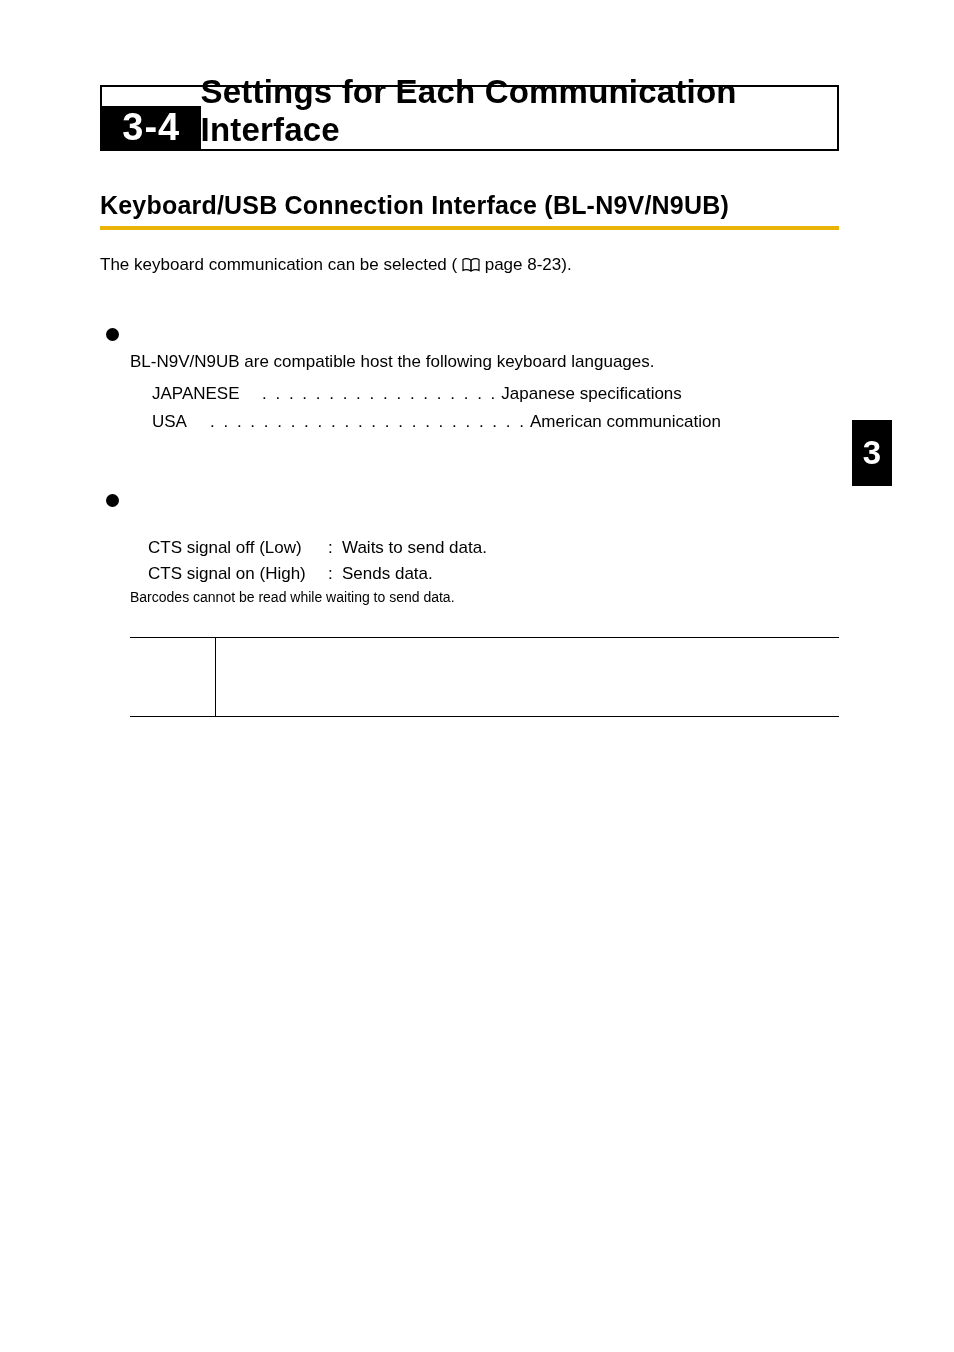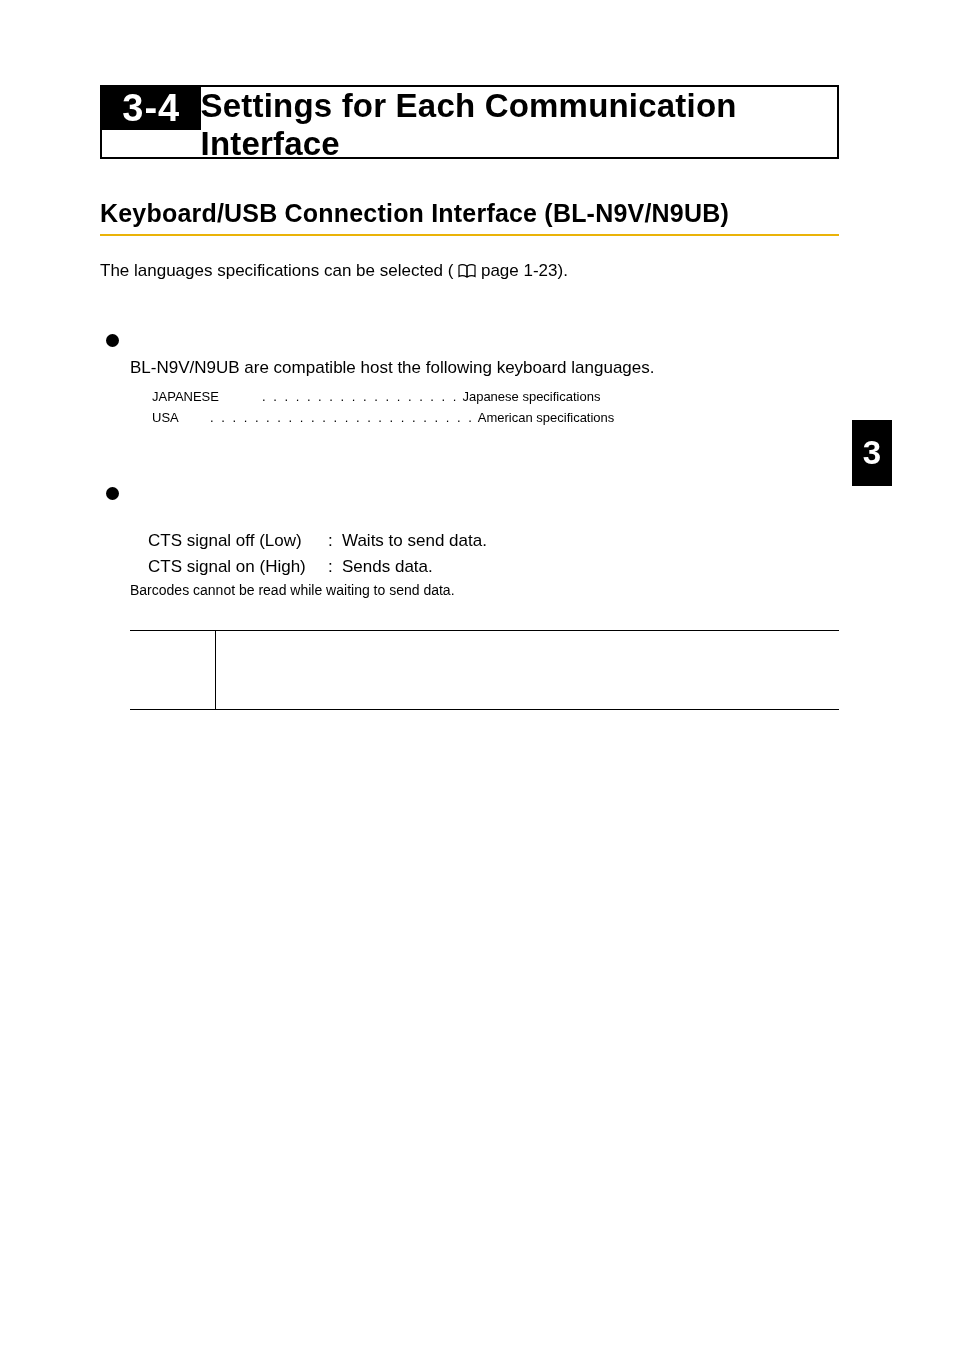--- a/index.html
+++ b/index.html
@@ -14,22 +14,22 @@
   .page {
     position: relative;
     width: 100%;
     height: 100%;
     padding: 85px 115px 0 100px;
   }
   
   .headline-box {
     border: 2px solid #000;
     display: flex;
-    align-items: flex-start;
-    height: 74px;
+    align-items: flex-end;
+    height: 66px;
     margin-bottom: 40px;
   }
   .headline-num {
     background: #000;
     color: #fff;
     font-size: 38px;
     font-weight: 700;
     display: flex;
     align-items: center;
     justify-content: center;
@@ -40,21 +40,21 @@
     font-size: 33px;
     font-weight: 700;
     display: flex;
     align-items: center;
     letter-spacing: 0.2px;
   }
   
   .section-heading {
     font-size: 25px;
     font-weight: 700;
-    border-bottom: 2px solid #eab308;
+    border-bottom: 4px solid #eab308;
     padding-bottom: 6px;
     letter-spacing: 0.2px;
     margin-top: 32px;
   }
   .section-lead {
     font-size: 17px;
     line-height: 1.55;
     margin-top: 22px;
   }
   .book-icon {
@@ -75,21 +75,21 @@
     margin-bottom: 4px;
   }
   .bullet-body {
     font-size: 17px;
     line-height: 1.55;
     padding-left: 24px;
   }
   .kb-list {
     padding-left: 22px;
     margin-top: 4px;
-    font-size: 13px;
+    font-size: 17px;
     line-height: 1.65;
   }
   .kb-row { display: flex; }
   .kb-key { width: 110px; flex: 0 0 110px; }
   .kb-dots {
     flex: 0 0 auto;
     letter-spacing: 2px;
     padding-right: 4px;
   }
   .kb-dots.short { letter-spacing: 2px; }
@@ -149,43 +149,43 @@
 <div class="page">
 
   <div class="headline-box">
     <div class="headline-num">3-4</div>
     <div class="headline-title">Settings for Each Communication Interface</div>
   </div>
 
   <div>
     <div class="section-heading">Keyboard/USB Connection Interface (BL-N9V/N9UB)</div>
     <p class="section-lead">
-      <span>The languages specifications can be selected (</span>
+      <span>The keyboard communication can be selected (</span>
       <span class="book-icon">
         <svg width="18" height="14" viewBox="0 0 18 14">
           <path d="M1 1.5 C3 0.5 6 0.5 8.8 2 L8.8 13 C6 11.5 3 11.5 1 12.5 Z M17 1.5 C15 0.5 12 0.5 9.2 2 L9.2 13 C12 11.5 15 11.5 17 12.5 Z" fill="none" stroke="#000" stroke-width="1.2"></path>
         </svg>
       </span>
-      <span> page 1-23).</span>
+      <span> page 8-23).</span>
     </p>
 
     <div class="bullet-block">
       <span class="bullet-dot"></span>
       <div class="bullet-body">
         <div>BL-N9V/N9UB are compatible host the following keyboard languages.</div>
         <div class="kb-list">
           <div class="kb-row">
             <span class="kb-key">JAPANESE</span>
             <span class="kb-dots">. . . . . . . . . . . . . . . . . .</span>
             <span class="kb-val">Japanese specifications</span>
           </div>
           <div class="kb-row">
             <span class="kb-key" style="width:58px;flex:0 0 58px">USA</span>
             <span class="kb-dots short">. . . . . . . . . . . . . . . . . . . . . . . .</span>
-            <span class="kb-val">American specifications</span>
+            <span class="kb-val">American communication</span>
           </div>
         </div>
       </div>
     </div>
   </div>
 
   <div class="sec2-wrap">
 
 
     <div class="bullet-block" style="margin-top:40px">

